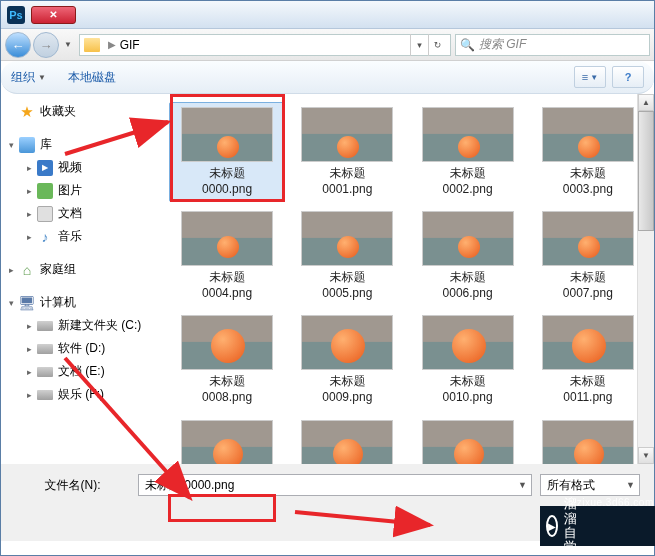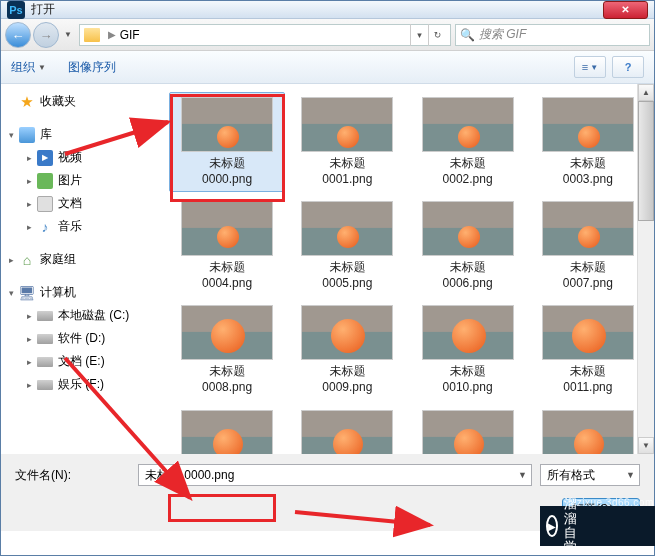--- a/index.html
+++ b/index.html
@@ -1,36 +1,36 @@
 <!DOCTYPE html>
 <html><head>
 <meta charset="utf-8">
 <style>
 * { margin: 0; padding: 0; box-sizing: border-box; font-family: "Microsoft YaHei", "Segoe UI", Tahoma, sans-serif; }
 body { width: 655px; height: 556px; background: #f0f0f0; overflow: hidden; position: relative; }
 
 .window { width: 655px; height: 556px; background: #fff; border: 1px solid #5a7ea6; position: relative; }
 
-.titlebar { height: 18px; background: linear-gradient(#f4f8fc, #d3e1f0); display: flex; align-items: center; padding: 0 6px; border-bottom: 1px solid #b5c7db; }
+.titlebar { height: 28px; background: linear-gradient(#f4f8fc, #d3e1f0); display: flex; align-items: center; padding: 0 6px; border-bottom: 1px solid #b5c7db; }
 .titlebar .ps-icon { width: 18px; height: 18px; background: #0a3156; border-radius: 3px; color: #3fbafc; font-weight: bold; font-size: 11px; display: flex; align-items: center; justify-content: center; margin-right: 6px; }
 .titlebar .title { font-size: 12px; color: #1a1a1a; flex: 1; }
 .titlebar .close-btn { width: 45px; height: 18px; background: linear-gradient(#e67, #c23); border: 1px solid #8a1a1a; border-radius: 3px; color: #fff; font-weight: bold; font-size: 10px; display: flex; align-items: center; justify-content: center; cursor: pointer; }
 
 .navbar { height: 32px; background: linear-gradient(#f8f8f8, #e8e8e8); display: flex; align-items: center; padding: 0 4px; border-bottom: 1px solid #d0d0d0; }
 .nav-btn { width: 26px; height: 26px; border-radius: 50%; margin-right: 2px; display: flex; align-items: center; justify-content: center; border: 1px solid #a0b8d0; background: linear-gradient(#bfe0ff, #3a8dd8); color: #fff; font-size: 13px; cursor: pointer; }
 .nav-btn.fwd { background: linear-gradient(#e0e8f0, #c0d0e0); color: #888; }
 .nav-drop { width: 14px; height: 26px; display: flex; align-items: center; justify-content: center; font-size: 8px; color: #555; cursor: pointer; }
 .breadcrumb { flex: 1; height: 22px; background: #fff; border: 1px solid #bcc; margin: 0 4px; display: flex; align-items: center; padding: 0 4px; font-size: 12px; }
 .breadcrumb .folder-icon { width: 16px; height: 14px; background: linear-gradient(#ffe39b, #f7c14a); border-radius: 1px; margin-right: 4px; }
 .breadcrumb .sep { color: #888; margin: 0 4px; font-size: 10px; }
 .bc-ctrl { width: 18px; height: 22px; border-left: 1px solid #ccc; display: flex; align-items: center; justify-content: center; font-size: 9px; color: #555; cursor: pointer; }
 .search-box { width: 195px; height: 22px; background: #fff; border: 1px solid #bcc; display: flex; align-items: center; padding: 0 4px; font-size: 12px; color: #888; font-style: italic; }
 .search-box .mag { margin-right: 4px; color: #45a; font-style: normal; }
 
-.toolbar { height: 32px; background: linear-gradient(#fafdff, #e6eef6); display: flex; align-items: center; padding: 16px 10px; border-bottom: 1px solid #d0dce8; font-size: 12px; }
+.toolbar { height: 32px; background: linear-gradient(#fafdff, #e6eef6); display: flex; align-items: center; padding: 16px 10px; border-bottom: 1px solid #d0dce8; font-size: 12px; border-radius: 16px; }
 .tool-item { color: #1a5aa8; margin-right: 22px; cursor: pointer; display: flex; align-items: center; }
 .tool-drop { font-size: 8px; margin-left: 3px; color: #555; }
 .toolbar-right { margin-left: auto; display: flex; gap: 6px; }
 .tool-icon-btn { width: 32px; height: 22px; border: 1px solid #c0d0e0; background: linear-gradient(#fff, #e6eef6); border-radius: 2px; display: flex; align-items: center; justify-content: center; cursor: pointer; color: #3a6aa8; font-size: 11px; }
 
 .body-area { display: flex; height: 370px; }
 .sidebar { width: 160px; background: #fff; overflow-y: auto; font-size: 12px; padding: 6px 2px; }
 .side-item { display: flex; align-items: center; padding: 3px 6px; cursor: pointer; }
 .side-item.indent { padding-left: 24px; }
 .side-item .tri { width: 10px; font-size: 9px; color: #666; }
@@ -56,21 +56,21 @@
 .thumb.f12 .ball,.thumb.f13 .ball,.thumb.f14 .ball,.thumb.f15 .ball { width: 30px; height: 30px; top: 18px; left: 31px; }
 .file-label { text-align: center; line-height: 1.3; color: #222; }
 
 .scrollbar-v { position: absolute; right: 0; top: 0; width: 17px; height: 100%; background: #f0f0f0; border-left: 1px solid #ddd; }
 .sb-btn { height: 17px; background: linear-gradient(#fafafa, #e0e0e0); border: 1px solid #ccc; display: flex; align-items: center; justify-content: center; font-size: 8px; color: #555; cursor: pointer; }
 .sb-thumb { height: 120px; margin: 0; background: linear-gradient(90deg, #e8e8e8, #c8c8c8); border: 1px solid #aaa; cursor: pointer; }
 .sb-track { height: calc(100% - 34px); }
 
 .footer { padding: 10px 14px; background: #f0f0f0; font-size: 12px; }
 .footer-row { display: flex; align-items: center; margin-bottom: 12px; }
-.footer-label { width: 115px; text-align: left; margin-right: 8px; }
+.footer-label { width: 115px; text-align: center; margin-right: 8px; }
 .filename-combo { flex: 1; height: 22px; border: 1px solid #abadb3; background: #fff; display: flex; align-items: center; padding: 0 6px; margin-right: 8px; cursor: text; position: relative; }
 .combo-drop { position: absolute; right: 4px; font-size: 9px; color: #555; cursor: pointer; }
 .filetype-combo { width: 100px; height: 22px; border: 1px solid #abadb3; background: #fff; display: flex; align-items: center; padding: 9px 6px; cursor: pointer; position: relative; }
 .checkbox-row { display: flex; align-items: center; padding-left: 178px; margin-bottom: 14px; }
 .checkbox-row input { margin-right: 5px; }
 .btn-row { display: flex; justify-content: flex-end; gap: 8px; }
 .dlg-btn { min-width: 78px; height: 23px; border: 1px solid #999; border-radius: 3px; background: linear-gradient(#fdfdfd, #e0e0e0); font-size: 12px; display: flex; align-items: center; justify-content: center; cursor: pointer; }
 .dlg-btn.primary { background: linear-gradient(#b5e0ff, #6ab5e8); border-color: #3a8ac8; }
 .dlg-btn .drop { font-size: 8px; margin-left: 3px; border-left: 1px solid #888; padding-left: 5px; }
 
@@ -82,21 +82,20 @@
 .watermark .wm-text { display: flex; flex-direction: row; line-height: 1.1; }
 .watermark .wm-sub { font-size: 10px; letter-spacing: 0.5px; opacity: 0.8; text-align: center; }
 </style>
 </head>
 <body>
 
 <div class="window">
 
   <div class="titlebar">
     <div class="ps-icon">Ps</div>
-    <div class="title">打开</div>
     <div class="close-btn">✕</div>
   </div>
 
   <div class="navbar">
     <div class="nav-btn">←</div>
     <div class="nav-btn fwd">→</div>
     <div class="nav-drop">▼</div>
     <div class="breadcrumb">
       <div class="folder-icon"></div>
       <span class="sep">▶</span>
@@ -109,21 +108,21 @@
       <span class="mag">🔍</span>
       <span>搜索 GIF</span>
     </div>
   </div>
 
   <div class="toolbar">
     <div class="tool-item">
       <span>组织</span>
         <span class="tool-drop">▼</span>
     </div>
-    <div class="tool-item">图像序列</div>
+    <div class="tool-item">本地磁盘</div>
     <div class="toolbar-right">
       <div class="tool-icon-btn">≡ <span style="font-size:8px;margin-left:2px">▼</span></div>
       <div class="tool-icon-btn" style="color:#3a7ac8;font-weight:bold">?</div>
     </div>
   </div>
 
   <div class="body-area">
     <div class="sidebar">
       <div class="side-item">
           <span class="tri"></span>
@@ -164,21 +163,21 @@
         </div>
       <div style="height:10px"></div>
       <div class="side-item">
           <span class="tri">▾</span>
           <span class="side-icon comp-icon">🖥</span>
           <span>计算机</span>
         </div>
       <div class="side-item indent">
           <span class="tri">▸</span>
           <span class="side-icon drive-icon"></span>
-          <span>本地磁盘 (C:)</span>
+          <span>新建文件夹 (C:)</span>
         </div>
       <div class="side-item indent">
           <span class="tri">▸</span>
           <span class="side-icon drive-icon"></span>
           <span>软件 (D:)</span>
         </div>
       <div class="side-item indent">
           <span class="tri">▸</span>
           <span class="side-icon drive-icon"></span>
           <span>文档 (E:)</span>

